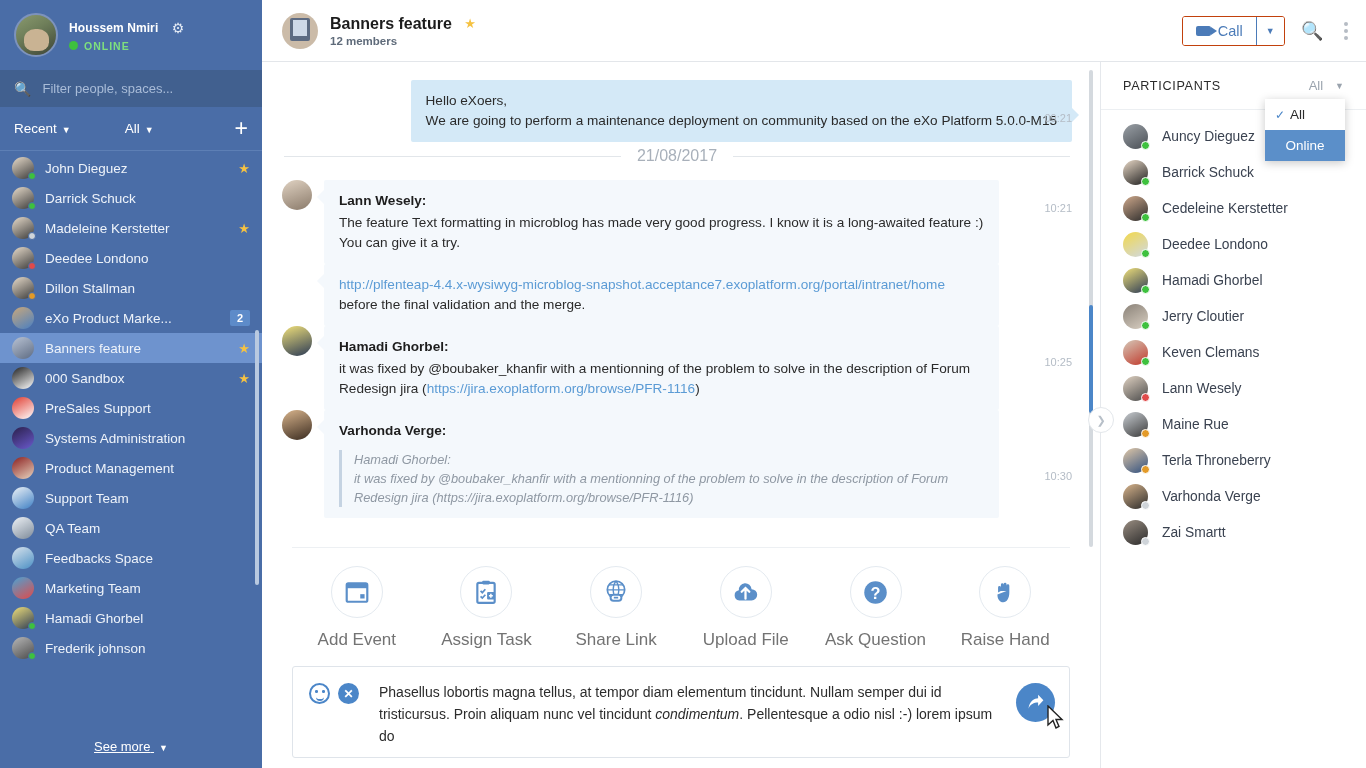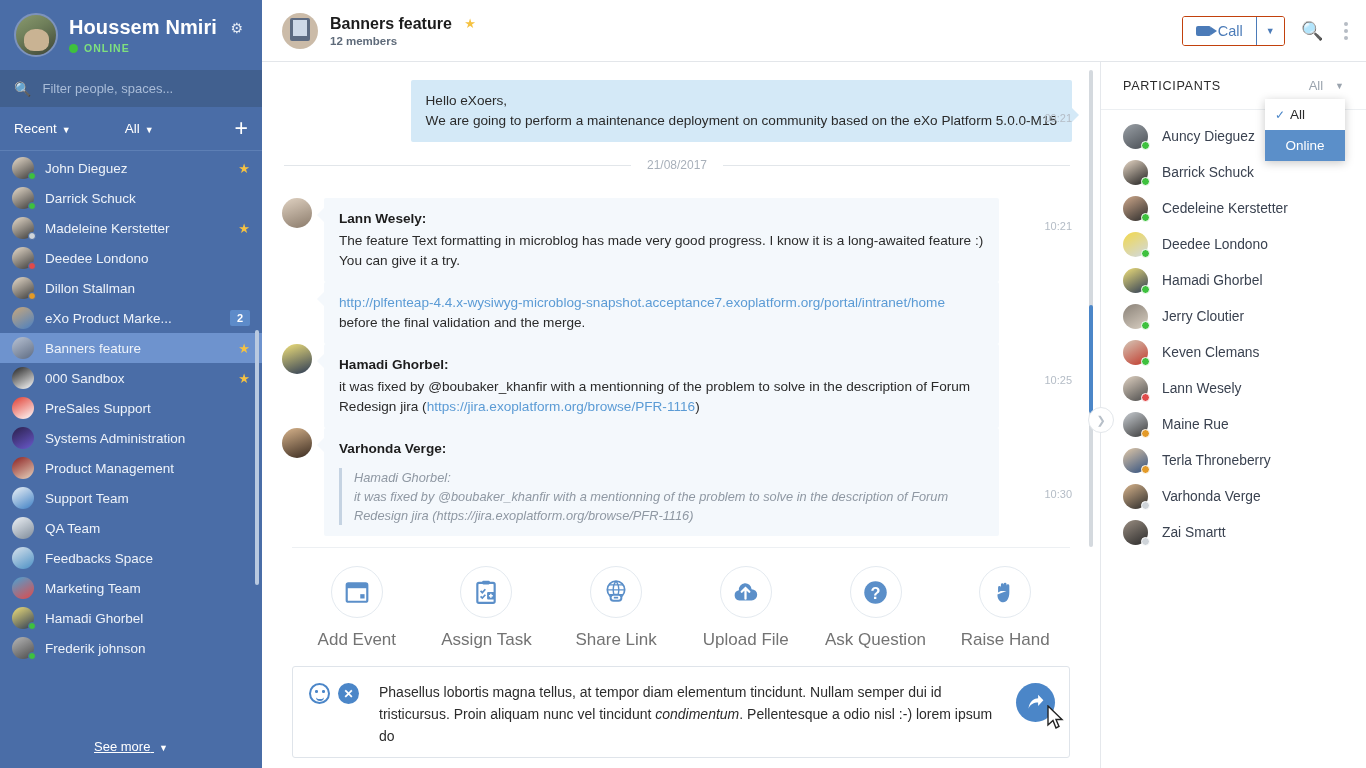--- a/index.html
+++ b/index.html
@@ -23,21 +23,21 @@
     width: 44px; height: 44px; border-radius: 50%; flex-shrink: 0;
     background: linear-gradient(150deg,#8a9a6e 0%,#6f7f5a 40%,#3d4436 100%);
     border: 2px solid #7d93bd; position: relative; overflow: hidden;
   }
   .side-avatar::after {
     content:''; position:absolute; left:20%; top:35%; width:62%; height:55%;
     border-radius:45% 45% 40% 40%; background:#c9b393;
   }
   .side-head-txt { margin-left: 11px; flex: 1; }
   .side-name {
-    color: #fff; font-size: 20px; font-weight: bold; letter-spacing: .1px;
+    color: #fff; font-size: 12px; font-weight: bold; letter-spacing: .1px;
     display: inline-block; vertical-align: middle;
   }
   .gear-ic {
     display: inline-block; margin-left: 9px; color: #e3eaf5;
     font-size: 14px; vertical-align: middle; cursor: pointer;
   }
   .side-status { display: flex; align-items: center; margin-top: 3px; }
   .dot-on {
     width: 9px; height: 9px; border-radius: 50%; background: #3ec13e;
     display: inline-block; margin-right: 6px;
@@ -192,21 +192,21 @@
   }
   .m-name { font-weight: bold; color: #1d1d1d; display: block; margin-bottom: 2px; }
   .m-time {
     position: absolute; right: 0; color: #b4bcc6; font-size: 11px;
   }
   a.lnk { color: #5b9bd5; text-decoration: none; word-break: break-all; }
   .daysep {
     display: flex; align-items: center; margin: 4px 0 14px; padding: 0 2px;
   }
   .daysep .ln { flex: 1; height: 1px; background: #e2e6ea; }
-  .daysep .txt { color: #a8b0ba; font-size: 12px; margin: 12px 16px; text-align: center; }
+  .daysep .txt { color: #a8b0ba; font-size: 16px; margin: 1px 16px; text-align: center; }
   .quote {
     border-left: 3px solid #c5d3e2; padding-left: 12px; margin-top: 9px;
     color: #8f98a3; font-style: italic; font-size: 12.8px; line-height: 19px;
   }
   .chat-scroll {
     position: absolute; right: 7px; top: 8px; width: 4px; bottom: 0;
     background: #d4d9de; border-radius: 2px;
   }
   .chat-thumb {
     position: absolute; left: 0; top: 235px; width: 4px; height: 108px;

